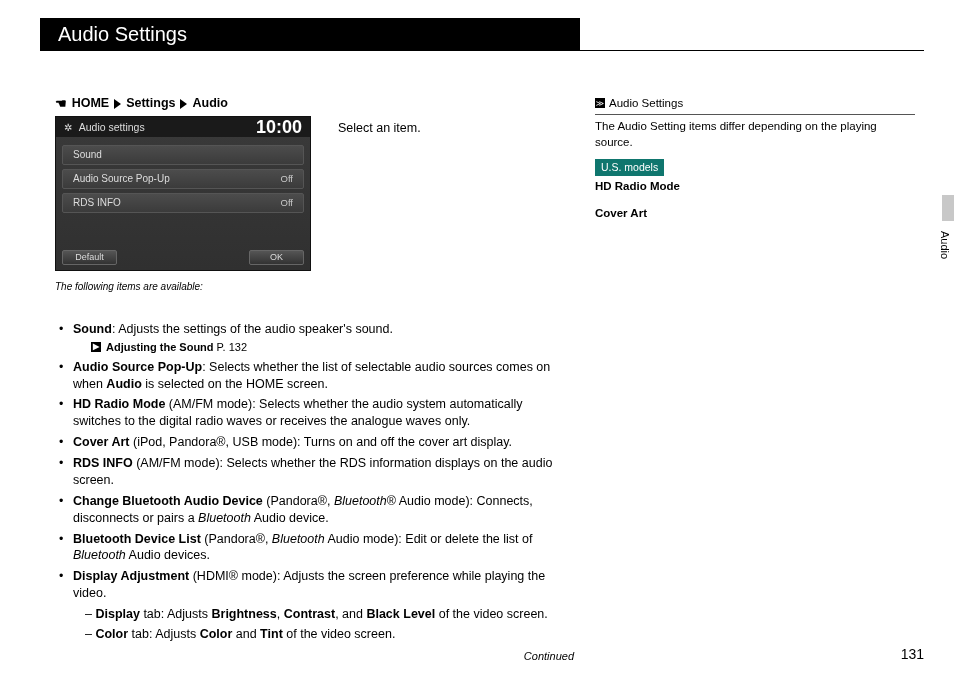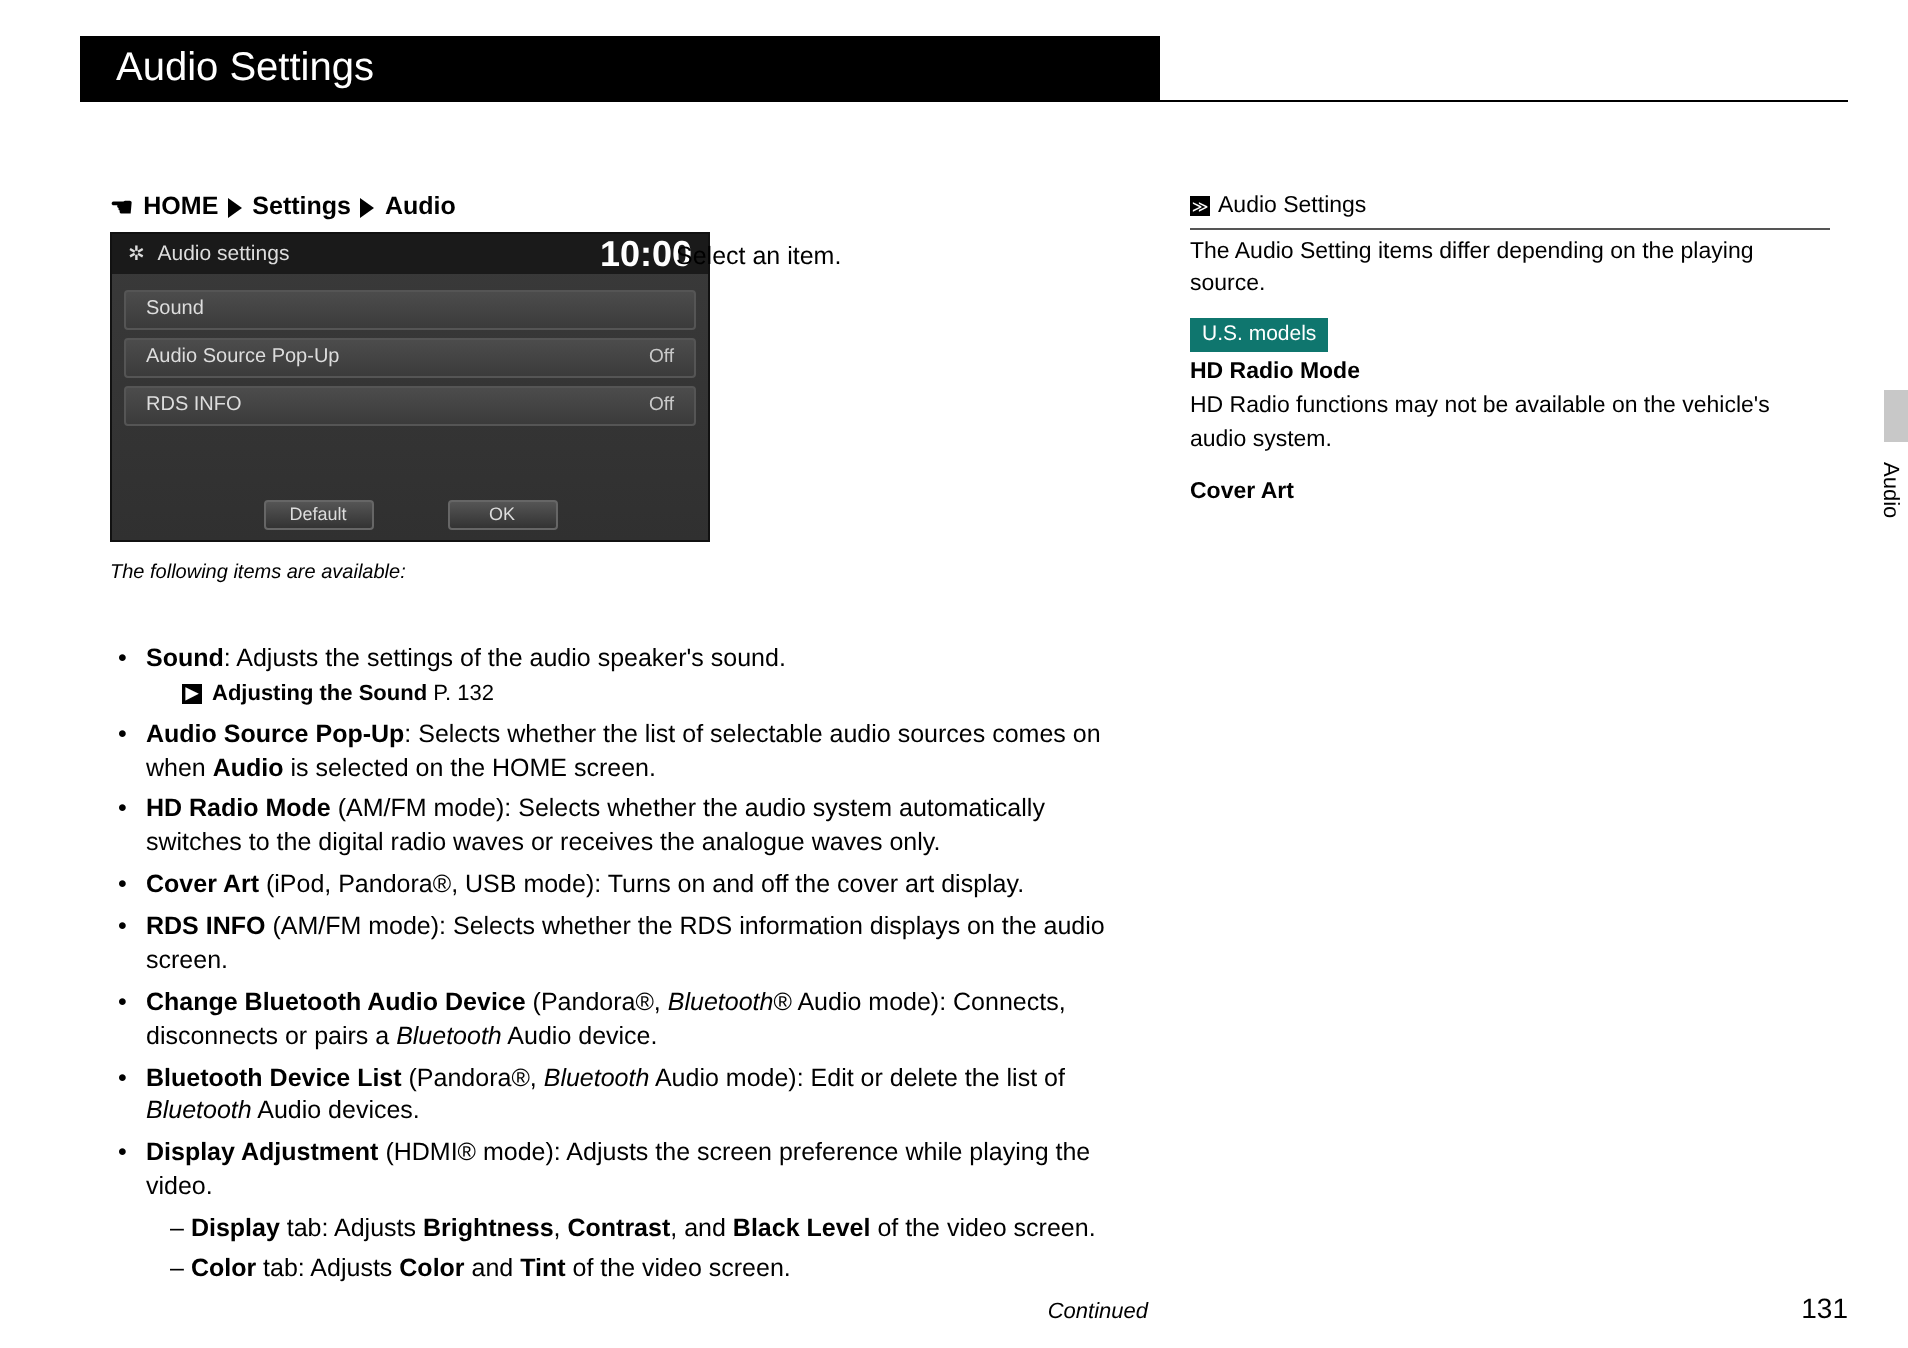--- a/index.html
+++ b/index.html
@@ -26,21 +26,21 @@
     background:#000; }
   
   .crumb { position:absolute; left:55px; top:95px; font-size:12.5px;
     font-weight:bold; display:flex; align-items:center; gap:5px; }
   .crumb .tri { width:0;height:0;border-left:7px solid #000;
     border-top:5px solid transparent;border-bottom:5px solid transparent;}
   .hand-icon { font-size:13px; }
   
   .shot {
     position:absolute; left:55px; top:116px;
-    width:300px; height:155px;
+    width:256px; height:155px;
     background: linear-gradient(#3a3a3a,#303030);
     border:1px solid #111;
     color:#ddd;
     font-size:10.5px;
   }
   .shot-top { height:20px; background:#1a1a1a;
     display:flex; align-items:center; padding:0 8px;
     justify-content:space-between;}
   .shot-top .gear { font-size:10px; margin-right:4px;}
   .shot-top .time { font-weight:bold; font-size:18px; color:#fff;}
@@ -48,21 +48,21 @@
   .shot-row {
     height:20px; margin:0 6px 4px; padding:0 10px;
     background: linear-gradient(#4c4c4c,#3b3b3b);
     border:1px solid #555; border-radius:2px;
     display:flex; align-items:center; justify-content:space-between;
     font-size:10px;
   }
   .shot-row span.val { color:#c9c9c9; font-size:9.5px;}
   .shot-bot {
     position:absolute; bottom:0; left:0; right:0;
-    display:flex; justify-content:center;
+    display:flex; justify-content:space-between;
     padding:0 6px 5px;
     gap:37px;
   }
   .shot-btn { width:55px; height:15px;
     background:linear-gradient(#555,#333);
     border:1px solid #666; border-radius:2px;
     font-size:9px; color:#ddd;
     display:flex; align-items:center; justify-content:center;}
   .select-txt { position:absolute; left:338px; top:120px; font-size:12.5px;}
   
@@ -197,21 +197,20 @@
 <div class="rcol">
   <div class="rcol-hdr">
     <span class="sq">≫</span>
     <span>Audio Settings</span>
   </div>
   <hr>
   <div>The Audio Setting items differ depending on the playing source.</div>
 
   <div class="badge">U.S. models</div>
   <div class="b">HD Radio Mode</div>
-  <div>HD Radio functions may not be available on the vehicle's audio system.</div>
 
   <div style="height:10px"></div>
   <div class="b">Cover Art</div>
 </div>
 
 <div class="thumb-tab"></div>
 <div class="side-tab">Audio</div>
 
 <div class="cont">Continued</div>
 <div class="pgnum">131</div>

